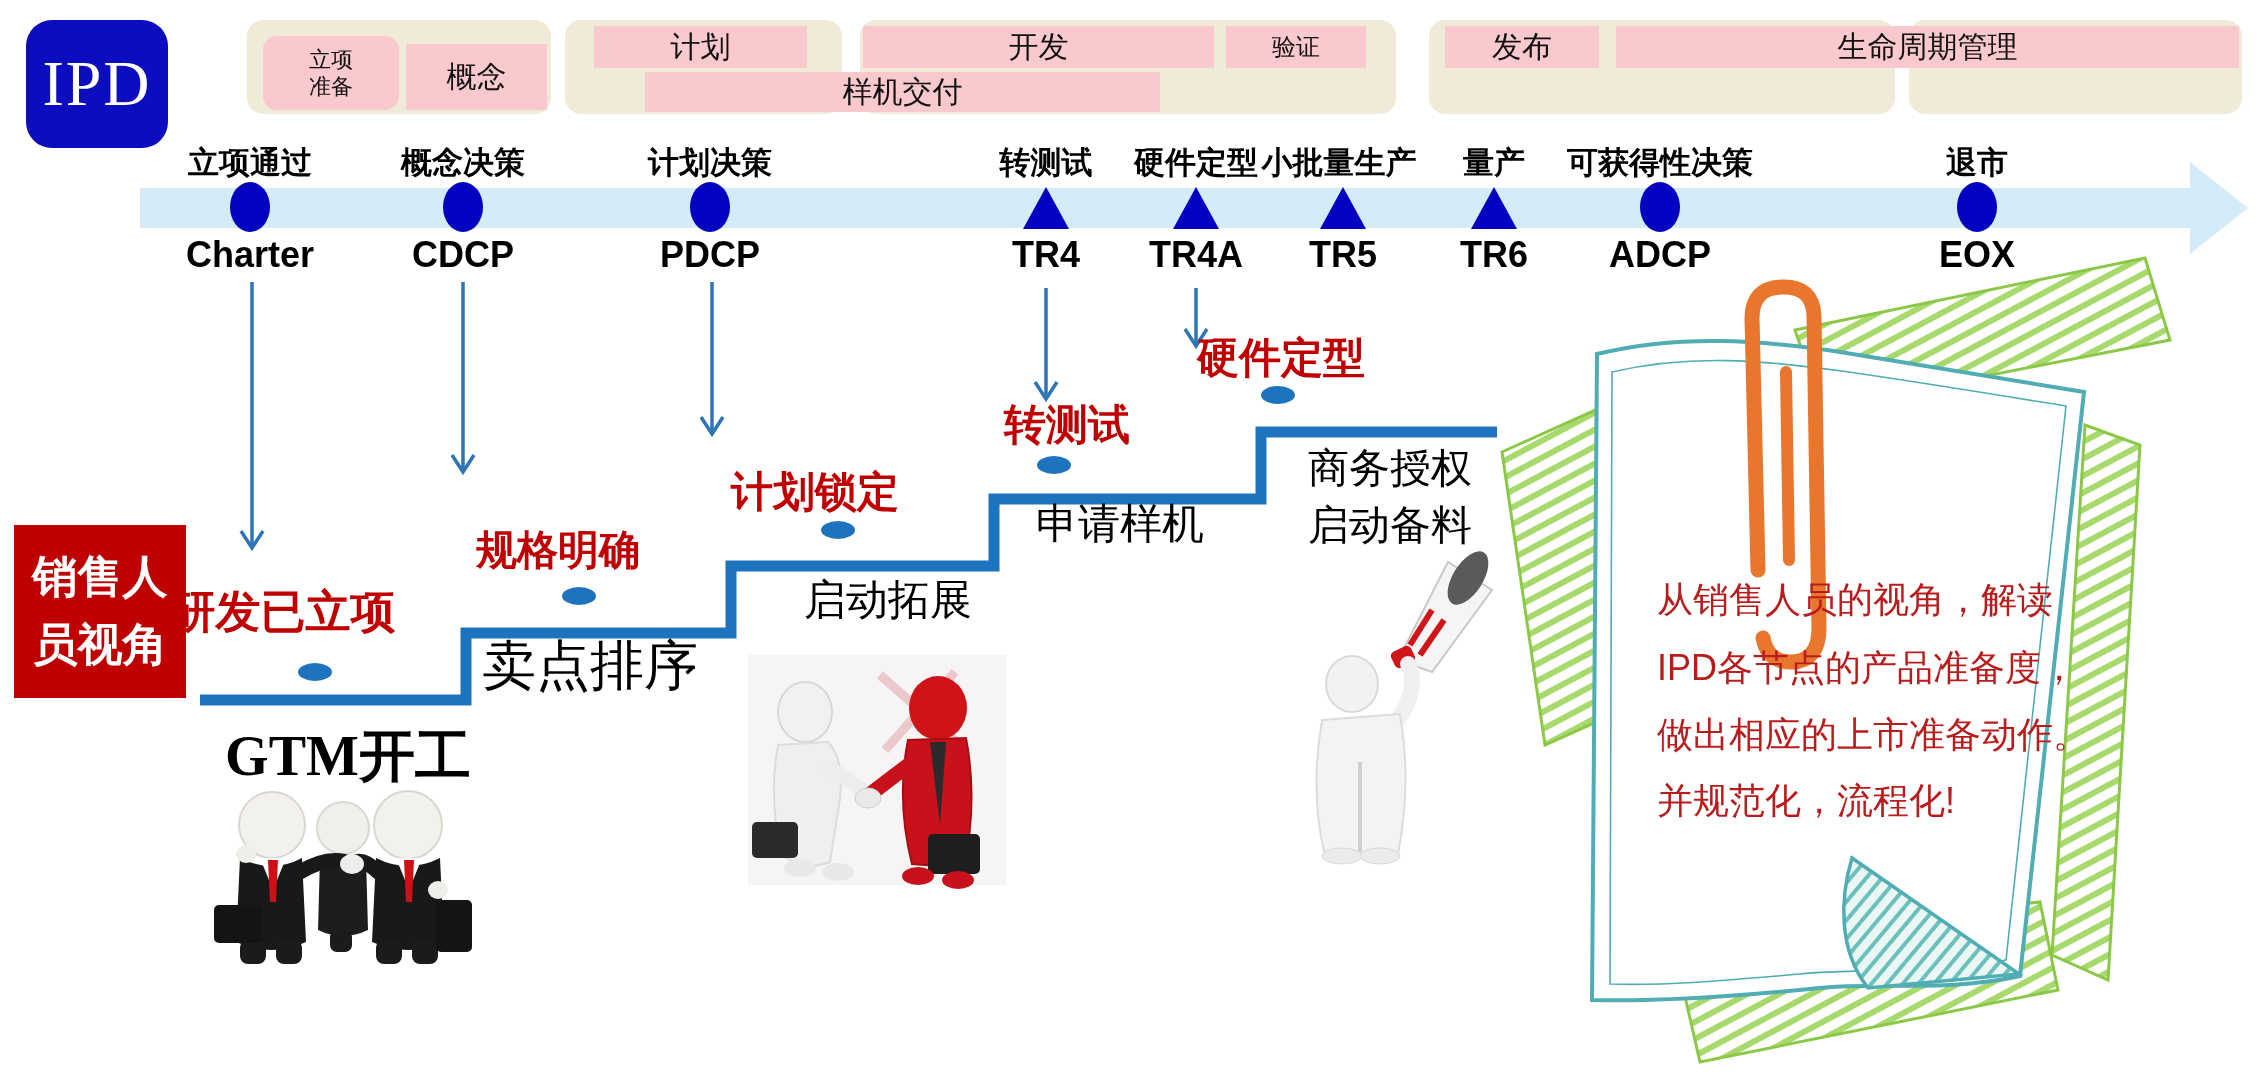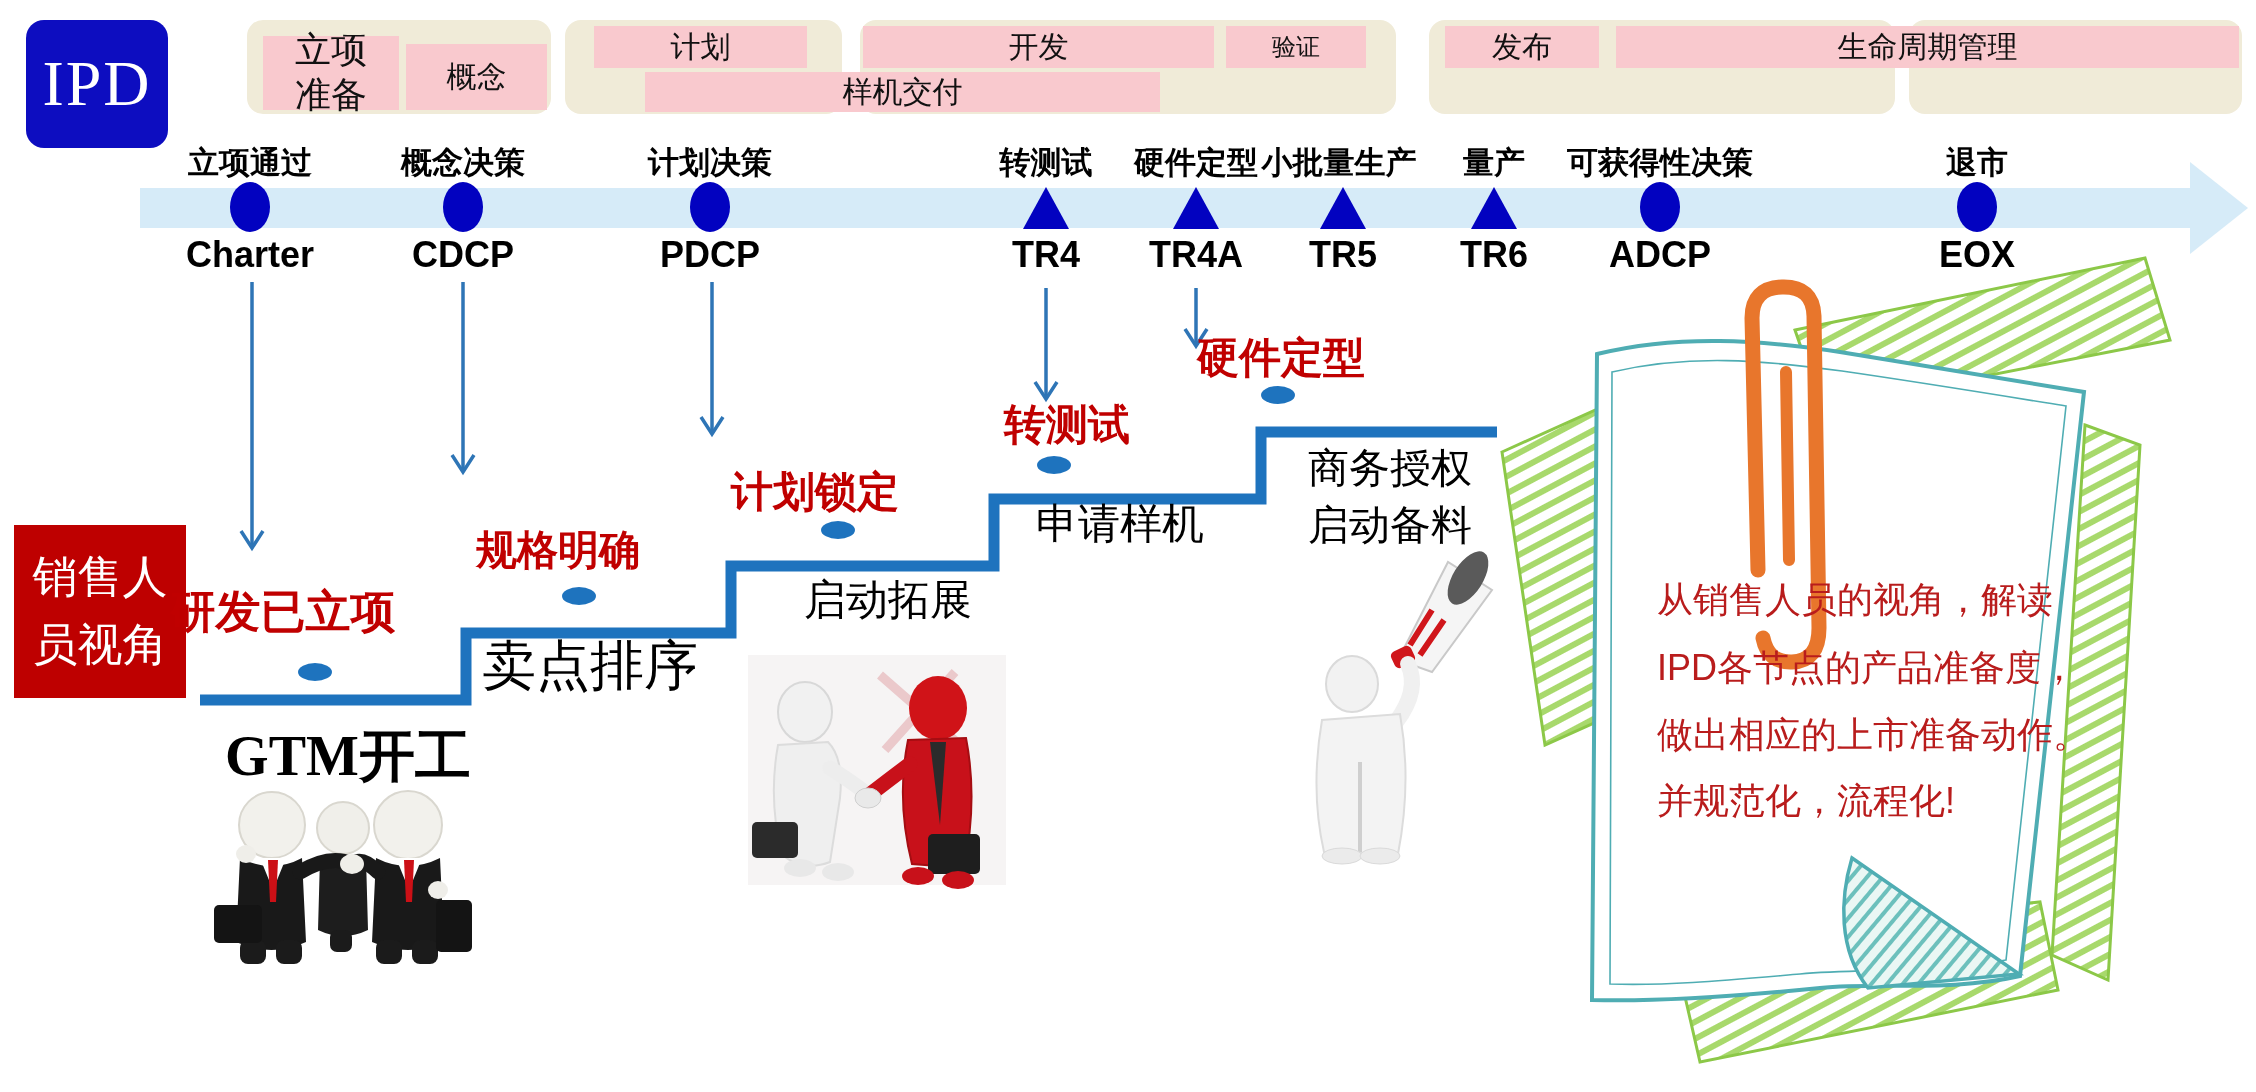--- a/index.html
+++ b/index.html
@@ -5,31 +5,31 @@
   html,body{margin:0;padding:0;background:#fff;}
   .canvas{position:relative;width:2256px;height:1092px;background:#ffffff;overflow:hidden;
           font-family:"Liberation Sans","DejaVu Sans",sans-serif;}
   svg.bg{position:absolute;left:0;top:0;z-index:1;}
   .txt{position:absolute;z-index:3;white-space:pre-line;}
   
   .cream{position:absolute;z-index:1;background:#F0EBD8;border-radius:16px;}
   .pink{position:absolute;z-index:2;background:#F9C9CE;display:flex;align-items:center;justify-content:center;
         font-family:"Liberation Serif","DejaVu Serif",serif;color:#111;}
   
-  .logo{position:absolute;left:26px;top:20px;width:142px;height:128px;background:#0D0DC0;border-radius:18px;
+  .logo{position:absolute;left:26px;top:20px;width:142px;height:128px;background:#0D0DC0;border-radius:26px;
         z-index:3;display:flex;align-items:center;justify-content:center;}
   .logo span{color:#fff;font-family:"Liberation Serif","DejaVu Serif",serif;font-size:64px;letter-spacing:2px;}
   
   .mlabel{position:absolute;z-index:3;font-family:"Liberation Serif","DejaVu Serif",serif;font-weight:600;
           font-size:31px;color:#000;transform:translateX(-50%);white-space:nowrap;}
   .node{position:absolute;z-index:3;font-weight:700;font-size:36px;color:#000;transform:translateX(-50%);white-space:nowrap;}
   
   .redbox{position:absolute;left:14px;top:525px;width:172px;height:173px;background:#BE0000;z-index:3;
           display:flex;align-items:center;justify-content:center;}
-  .redbox span{color:#fff;font-size:45px;line-height:1.5;font-weight:400;text-align:left;white-space:pre-line;
+  .redbox span{color:#fff;font-size:45px;line-height:1.5;font-weight:700;text-align:left;white-space:pre-line;
                font-family:"Liberation Serif","DejaVu Serif",serif;}
   
   .stagered{position:absolute;z-index:3;color:#C00000;font-weight:700;text-align:center;white-space:nowrap;
             font-family:"Liberation Serif","DejaVu Serif",serif;transform:translate(-50%,-50%);}
   .stageblack{position:absolute;z-index:3;color:#000;text-align:center;white-space:pre-line;
             font-family:"Liberation Serif","DejaVu Serif",serif;transform:translate(-50%,-50%);}
   
   .notetitle{position:absolute;z-index:4;color:#3D55CC;font-weight:700;font-size:38px;transform:translate(-50%,-50%);white-space:nowrap;}
   .noteline{position:absolute;z-index:4;color:#b91c1c;font-size:36px;transform:translateY(-50%);white-space:nowrap;}
 </style>
@@ -185,21 +185,21 @@
   <div class="logo">
     <span>IPD</span>
   </div>
 
   <div class="cream" style="left:247px;top:20px;width:304px;height:94px;"></div>
   <div class="cream" style="left:565px;top:20px;width:277px;height:94px;"></div>
   <div class="cream" style="left:860px;top:20px;width:536px;height:94px;"></div>
   <div class="cream" style="left:1429px;top:20px;width:466px;height:94px;"></div>
   <div class="cream" style="left:1909px;top:20px;width:333px;height:94px;"></div>
 
-  <div class="pink txt" style="left:263px;top:36px;width:136px;height:74px;font-size:36px;line-height:1.25;text-align:right;">立项
+  <div class="pink txt" style="left:263px;top:36px;width:136px;height:74px;font-size:22px;line-height:1.25;text-align:right;border-radius:14px;">立项
 准备</div>
   <div class="pink" style="left:406px;top:44px;width:141px;height:66px;font-size:30px;">
       <span>概念</span>
     </div>
   <div class="pink" style="left:594px;top:26px;width:213px;height:42px;font-size:30px;">
       <span>计划</span>
     </div>
   <div class="pink" style="left:863px;top:26px;width:351px;height:42px;font-size:30px;">
       <span>开发</span>
     </div>

